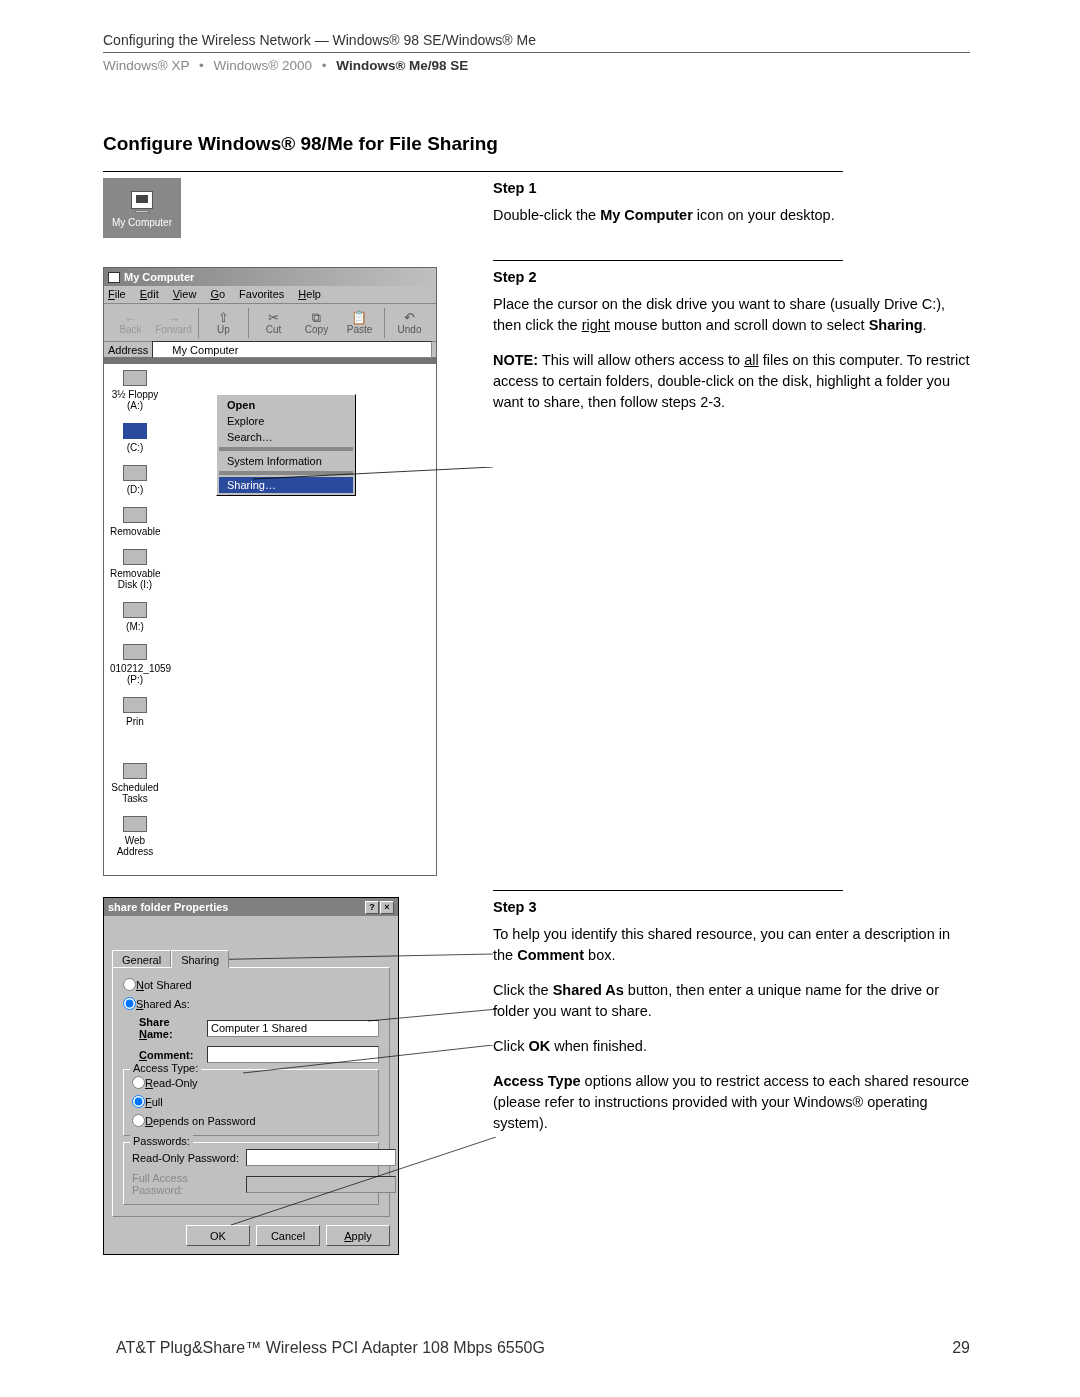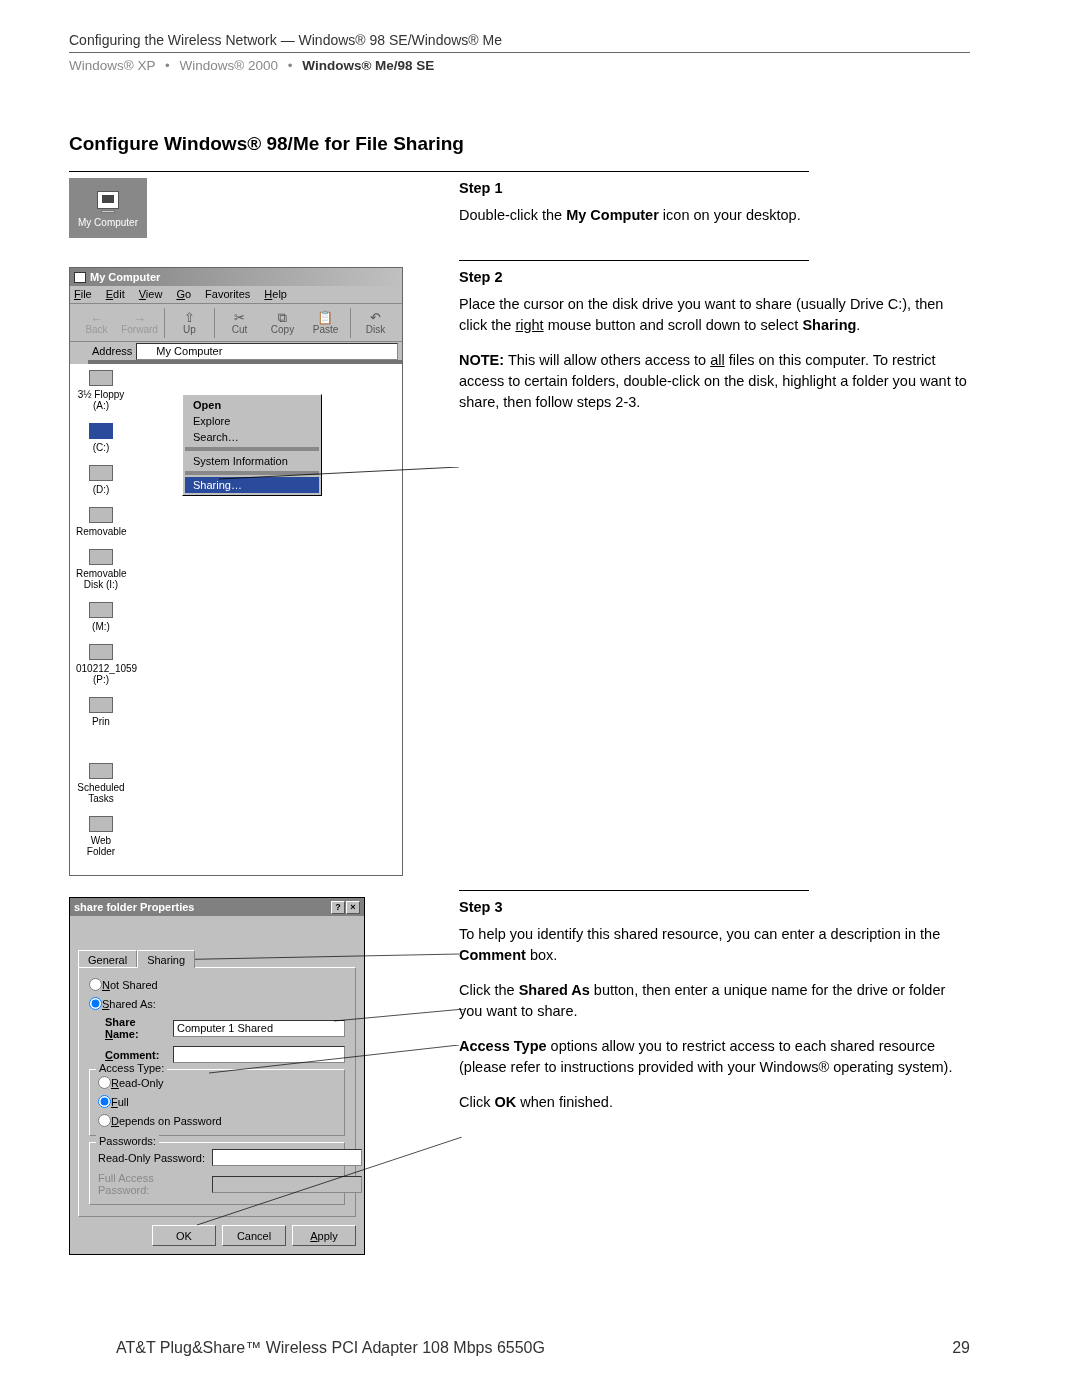--- a/index.html
+++ b/index.html
@@ -1,17 +1,17 @@
 <!DOCTYPE html>
 <html><head>
 <meta charset="utf-8">
 <style>
   * { box-sizing: border-box; margin: 0; padding: 0; }
   body { font-family: Arial, Helvetica, sans-serif; background: #fff; width: 1080px; height: 1397px; position: relative; color: #000; }
-  .page { padding: 32px 110px 30px 69px; position: relative; height: 100%; }
+  .page { padding: 32px 110px 30px 103px; position: relative; height: 100%; }
   .header-title { font-size: 14px; color: #333; }
   .hr1 { border: none; border-top: 1px solid #666; margin-top: 4px; margin-bottom: 5px; }
   .breadcrumb { font-size: 13.5px; color: #888; margin-bottom: 60px; }
   .breadcrumb .sep { margin: 0 6px; }
   .breadcrumb .active { font-weight: bold; color: #333; }
   h1.section { font-size: 19px; font-weight: bold; margin-bottom: 16px; }
   .rule { border: none; border-top: 1px solid #000; margin-bottom: 6px; width: 740px; margin-left: 0; }
   .rule.col { width: 350px; margin-left: 390px; }
   .two-col { display: flex; gap: 20px; margin-bottom: 6px; }
   .left { width: 370px; flex-shrink: 0; }
@@ -34,21 +34,21 @@
   .titlebar .ti { font-size:11px; }
   .titlebar .icon { width:12px; height:11px; background:#fff; border:1px solid #333; margin-right:4px; display:inline-block; }
   .menubar { height:18px; background:#c0c0c0; padding:2px 4px; border-bottom:1px solid #888; display:flex; gap:14px; }
   .menubar span { font-size:11px; }
   .menubar span u { text-decoration: underline; }
   .toolbar { height:38px; background:#c0c0c0; border-bottom:1px solid #888; display:flex; align-items:center; padding:0 6px; gap:2px; }
   .tbtn { width:44px; height:34px; display:flex; flex-direction:column; align-items:center; justify-content:center; font-size:10px; color:#555; }
   .tbtn.dim { color:#999; }
   .tbtn .gly { font-size:13px; line-height:1; }
   .sep-v { width:1px; height:30px; background:#888; margin:0 2px; }
-  .addrbar { height:22px; background:#c0c0c0; border-bottom:4px solid #737373; display:flex; align-items:center; padding:0 4px; gap:4px;margin-left:18px; }
+  .addrbar { height:22px; background:#c0c0c0; border-bottom:7px solid #737373; display:flex; align-items:center; padding:0 4px; gap:4px; }
   .addrbar .af { flex:1; height:17px; background:#fff; border:1px inset #888; font-size:11px; padding:1px 3px; display:flex; align-items:center; gap:3px; }
   .explorer-body { background:#fff; min-height:140px; padding:6px; position:relative; }
   .drive-row { display:flex; gap:12px; margin-bottom:12px;flex-direction:column; }
   .drive { width:50px; text-align:center; font-size:10px; line-height:1.1; }
   .drive .dg { width:24px; height:16px; margin:0 auto 3px; background:#bbb; border:1px solid #666; }
   .drive.selected .dg { background:#2a4a9c; border-color:#2a4a9c; }
   .ctx { position:absolute; top:30px; left:112px; width:140px; background:#c0c0c0; border:1px solid #000; border-top-color:#fff; border-left-color:#fff; padding:2px; font-size:11px; }
   .ctx div { padding:2px 8px; }
   .ctx .hl { background:#2a4a9c; color:#fff; }
 
@@ -151,21 +151,21 @@
               <span class="gly">⧉</span>
               <span>Copy</span>
             </div>
           <div class="tbtn">
               <span class="gly">📋</span>
               <span>Paste</span>
             </div>
           <div class="sep-v"></div>
           <div class="tbtn">
               <span class="gly">↶</span>
-              <span>Disk</span>
+              <span>Undo</span>
             </div>
         </div>
         <div class="addrbar">
           <span>Address</span>
           <div class="af">
             <span class="icon" style="width:13px;height:12px;"></span>
             <span>My Computer</span>
           </div>
         </div>
         <div class="explorer-body">
@@ -176,21 +176,21 @@
             <div class="drive"><div class="dg"></div><span>Removable</span></div>
             <div class="drive"><div class="dg"></div><span>Removable Disk (I:)</span></div>
             <div class="drive"><div class="dg"></div><span>(M:)</span></div>
           </div>
           <div class="drive-row">
             <div class="drive"><div class="dg"></div><span>010212_1059 (P:)</span></div>
             <div class="drive"><div class="dg"></div><span>Prin</span></div>
             <div class="drive" style="visibility:hidden"></div>
             <div class="drive" style="visibility:hidden"></div>
             <div class="drive"><div class="dg"></div><span>Scheduled Tasks</span></div>
-            <div class="drive"><div class="dg"></div><span>Web Folder</span></div>
+            <div class="drive"><div class="dg"></div><span>Web Address</span></div>
           </div>
           <div class="ctx">
             <div style="font-weight:bold;">Open</div>
             <div>Explore</div>
             <div>Search…</div>
             <div style="height:1px;background:#888;margin:2px 0;"></div>
             <div>System Information</div>
             <div style="height:1px;background:#888;margin:2px 0;"></div>
             <div class="hl">Sharing…</div>
           </div>
@@ -291,22 +291,22 @@
           <line x1="0" y1="28" x2="250" y2="0" stroke="#000" stroke-width="0.7"></line>
         </svg>
       <svg class="leader" style="top:240px; left:128px;" width="265" height="95">
           <line x1="0" y1="88" x2="265" y2="0" stroke="#000" stroke-width="0.7"></line>
         </svg>
     </div>
     <div class="right">
       <h4>Step 3</h4>
       <p><span>To help you identify this shared resource, you can enter a description in the </span><b>Comment</b><span> box.</span></p>
       <p><span>Click the </span><b>Shared As</b><span> button, then enter a unique name for the drive or folder you want to share.</span></p>
+      <p><span>Click </span><b>OK</b><span> when finished.</span></p>
       <p><b>Access Type</b><span> options allow you to restrict access to each shared resource (please refer to instructions provided with your Windows® operating system).</span></p>
-      <p><span>Click </span><b>OK</b><span> when finished.</span></p>
     </div>
   </div>
 
   <div class="footer">
     <span>AT&amp;T Plug&amp;Share™ Wireless PCI Adapter 108 Mbps 6550G</span>
     <span>29</span>
   </div>
 </div>
 
 </body></html>

